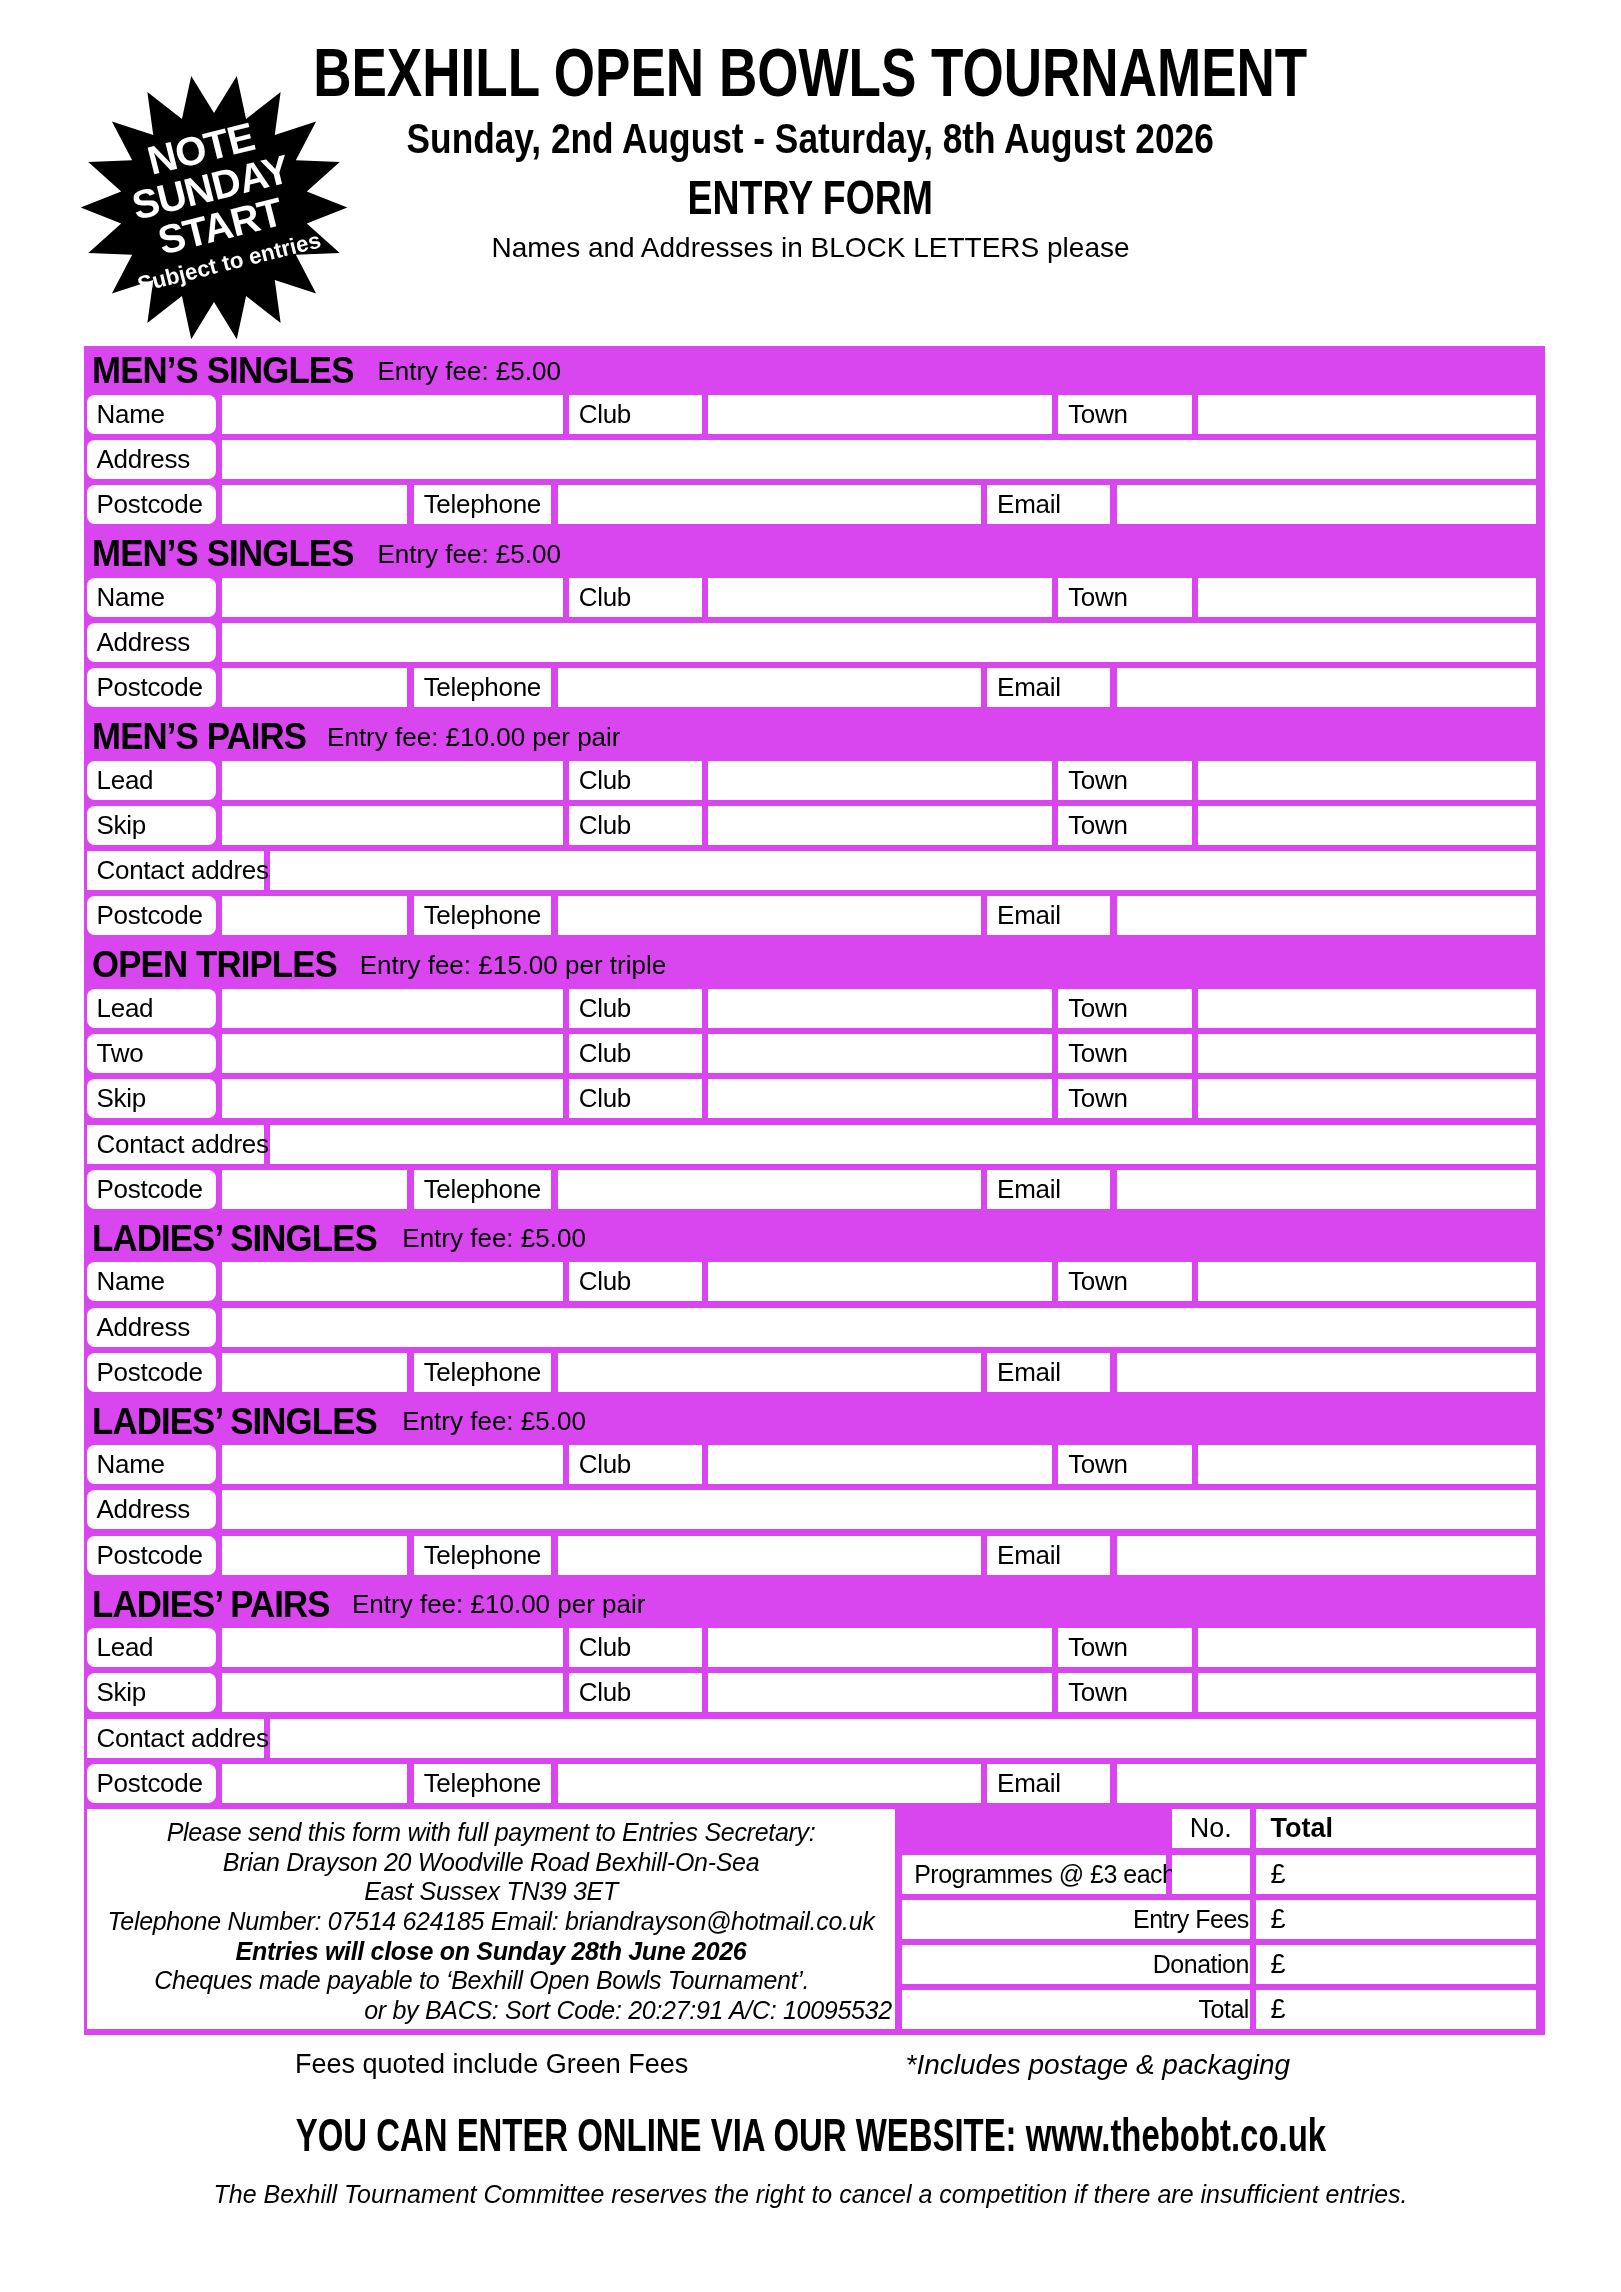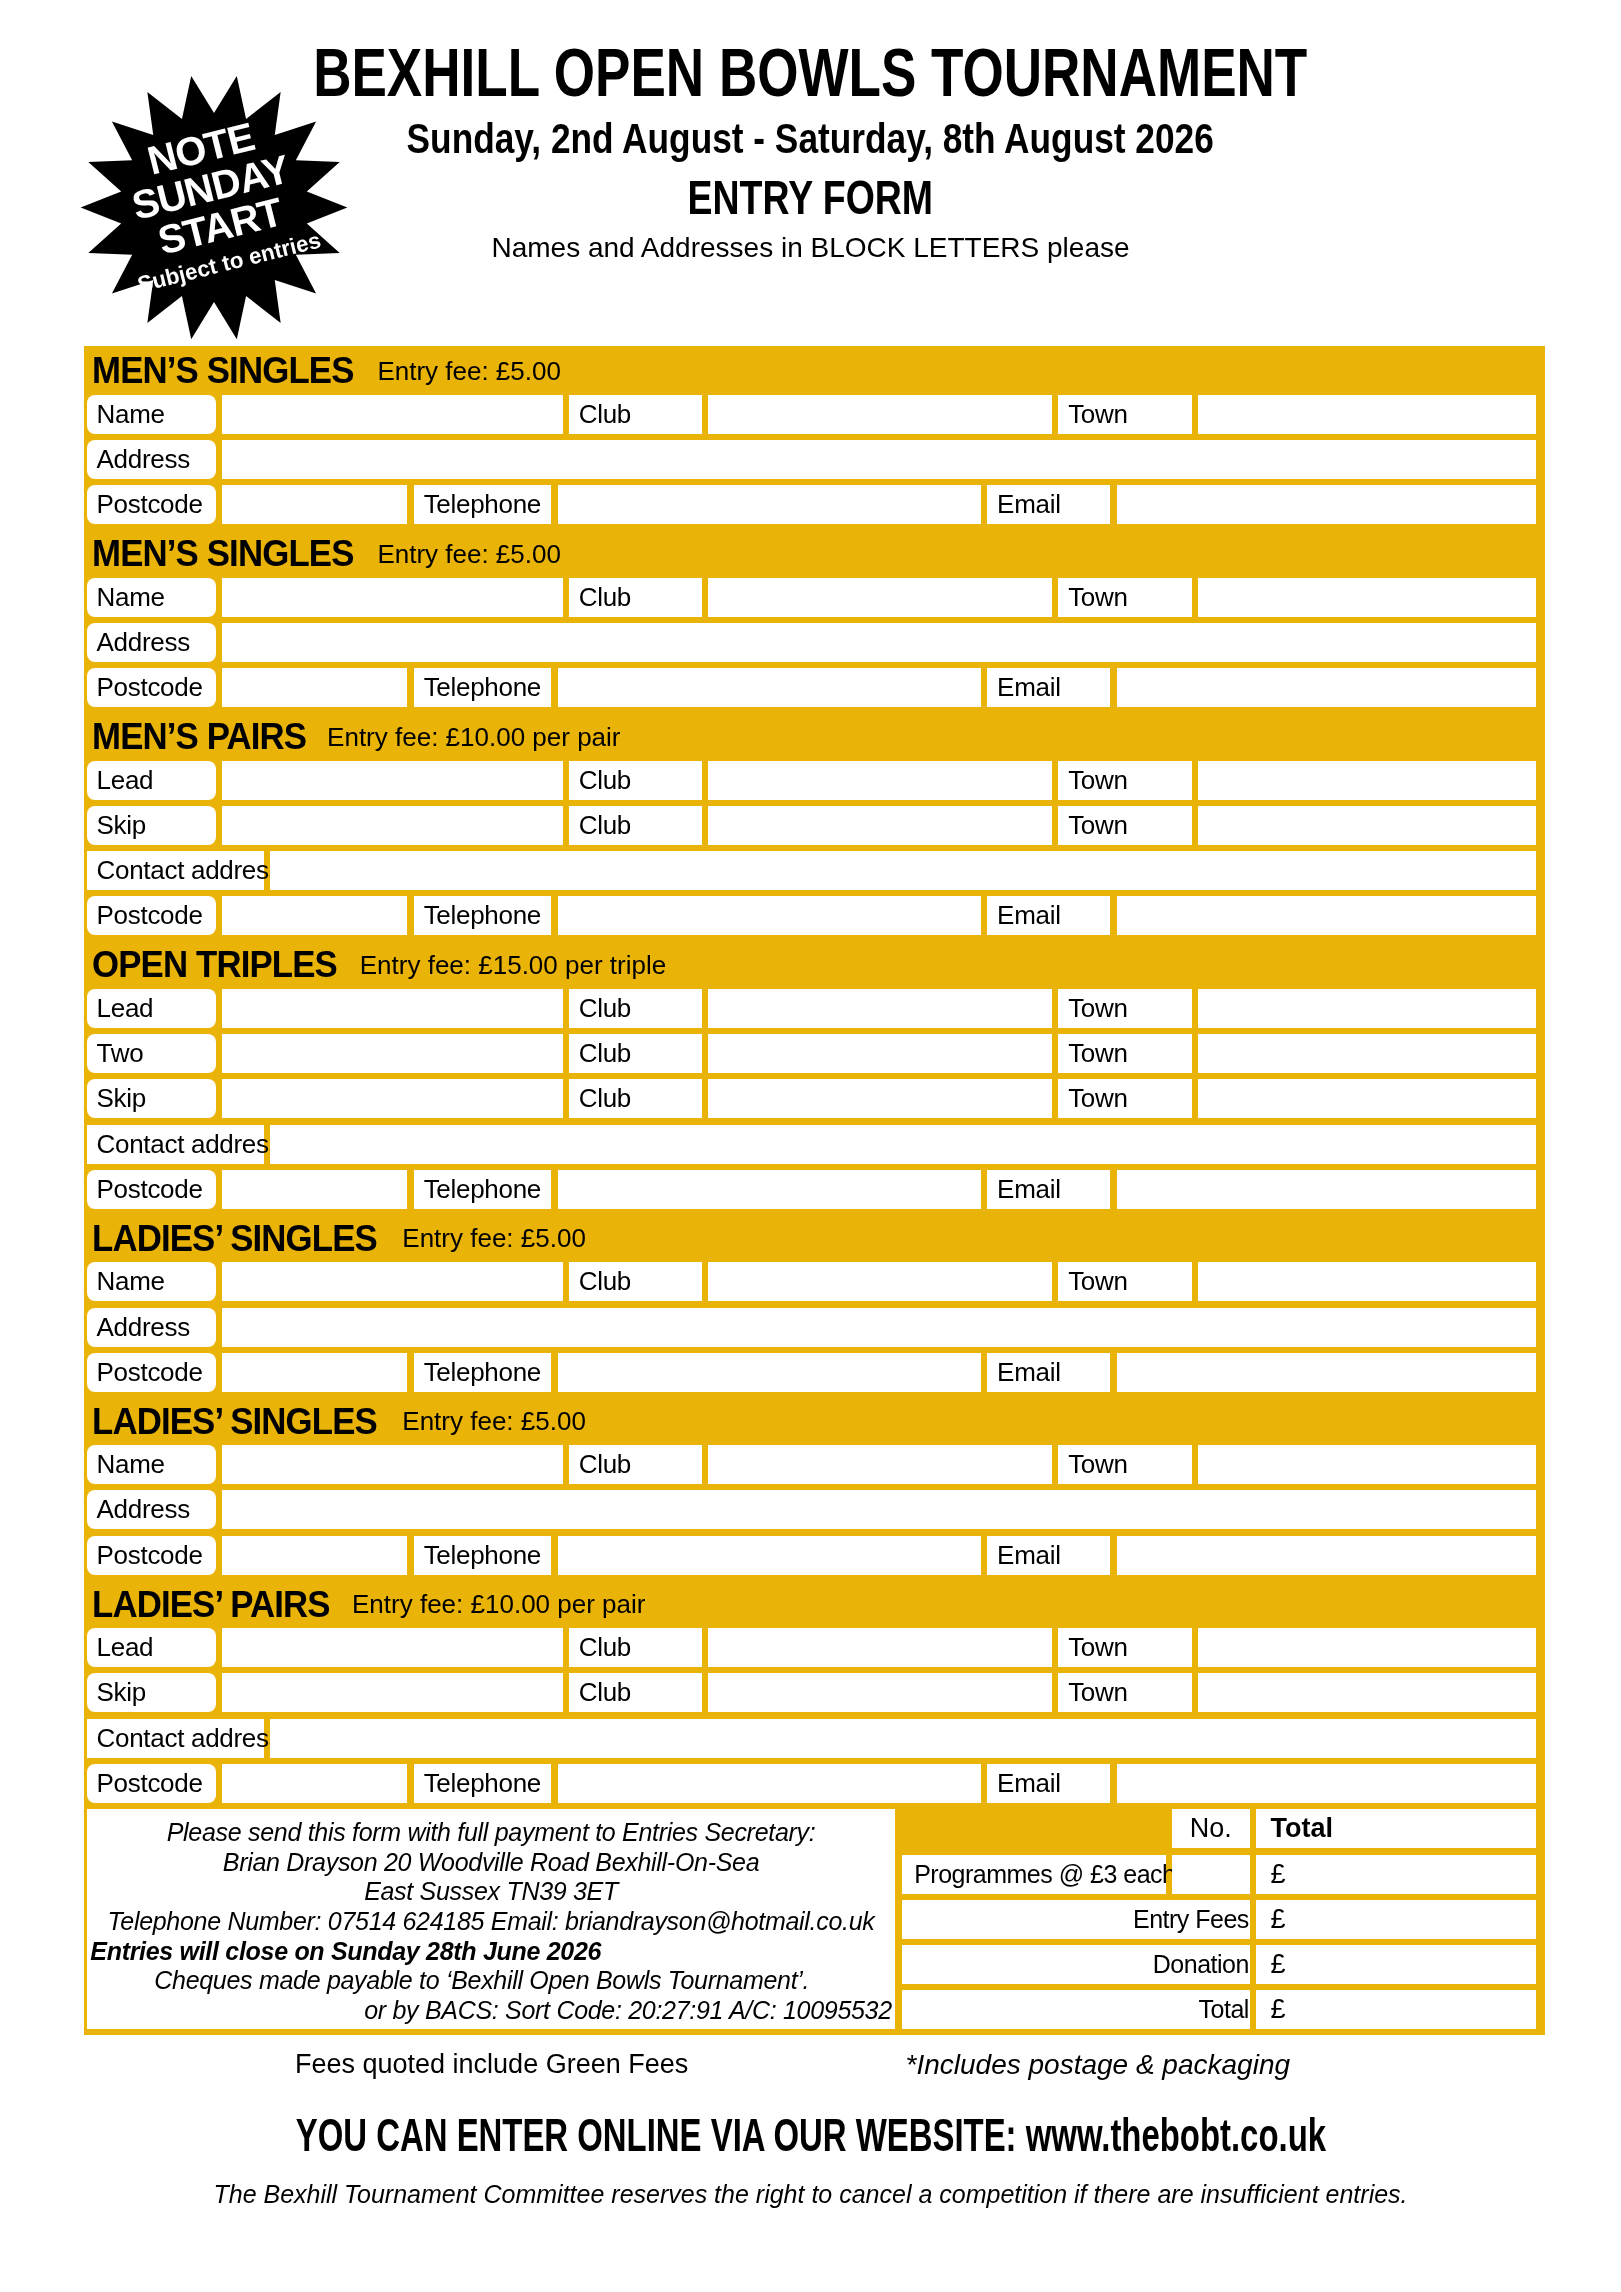--- a/index.html
+++ b/index.html
@@ -17,41 +17,41 @@
   .cond{display:inline-block;white-space:nowrap;}
   .main-title{font-size:68px;font-weight:bold;line-height:1;}
   .main-title .cond{transform:scaleX(.78);}
   .dates{margin-top:10.7px;font-size:43px;font-weight:bold;line-height:1;}
   .dates .cond{transform:scaleX(.82);}
   .entry-form{margin-top:14.3px;font-size:48px;font-weight:bold;line-height:1;}
   .entry-form .cond{transform:scaleX(.78);}
   .instruction{margin-top:12.5px;font-size:28px;line-height:1;}
 
   
-  .form-area{margin:0 76px 0 84px;background:#eab308;padding:1.8px 9px 5.4px 2.7px;box-sizing:border-box;}
+  .form-area{margin:0 76px 0 84px;background:#d946ef;padding:1.8px 9px 5.4px 2.7px;box-sizing:border-box;}
   .section-header{height:47px;display:flex;align-items:center;gap:14.3px;padding-left:5.4px;}
   .section-title{font-size:37px;font-weight:bold;letter-spacing:-0.9px;display:inline-block;
                  transform:scaleX(.94);transform-origin:left center;white-space:nowrap;}
   .section-fee{font-size:26px;white-space:nowrap;margin-left:-7.2px;}
   .form-row{display:flex;gap:6.3px;height:39px;margin-bottom:6.3px;}
   .cl,.cv{background:#fff;box-sizing:border-box;}
   .cl{font-size:26px;letter-spacing:-0.3px;display:flex;align-items:center;padding-left:9.9px;white-space:nowrap;overflow:visible;}
   .w-lab{width:8.9%;border-radius:8px;}  .w-v1{width:23.5%;}
   .w-lab2{width:9.2%;} .w-v2{width:23.7%;}
   .w-lab3{width:9.2%;}
   .w-labc{width:12.2%;}
   .w-pc{width:12.8%;}  .w-ltel{width:9.5%;} .w-vtel{width:29.2%;} .w-lem{width:8.5%;}
   .grow{flex:1;}
 
   
   .bottom-row{display:flex;gap:6.3px;align-items:stretch;}
   .pay-box{width:55.8%;background:#fff;box-sizing:border-box;padding:9px 3.6px 3.6px 3.6px;}
   .pline{font-size:25px;line-height:29.6px;letter-spacing:-0.3px;font-style:italic;}
   .pline.center{text-align:center;}
-  .pline.closing{text-align:left;font-weight:bold;font-style:italic;}
+  .pline.closing{text-align:center;font-weight:bold;font-style:italic;}
   .pline.payable{text-align:left;padding-left:64px;}
   .pline.bacs{text-align:right;padding-left:27px;}
   .fees-wrap{flex:1;}
   .fee-row{display:flex;gap:6.3px;height:39px;margin-bottom:6.3px;}
   .fees-wrap .fee-row:last-child, #feesRows .fee-row:last-child{margin-bottom:0;}
   .fspacer{width:41.6%;}
   .fee-label{width:41.6%;background:#fff;font-size:25px;letter-spacing:-0.5px;display:flex;align-items:center;
              box-sizing:border-box;white-space:nowrap;}
   .fee-label.left{padding-left:12.5px;justify-content:flex-start;}
   .fee-label.merged{width:calc(53.9% + 6.3px);justify-content:flex-end;padding-right:1px;}

